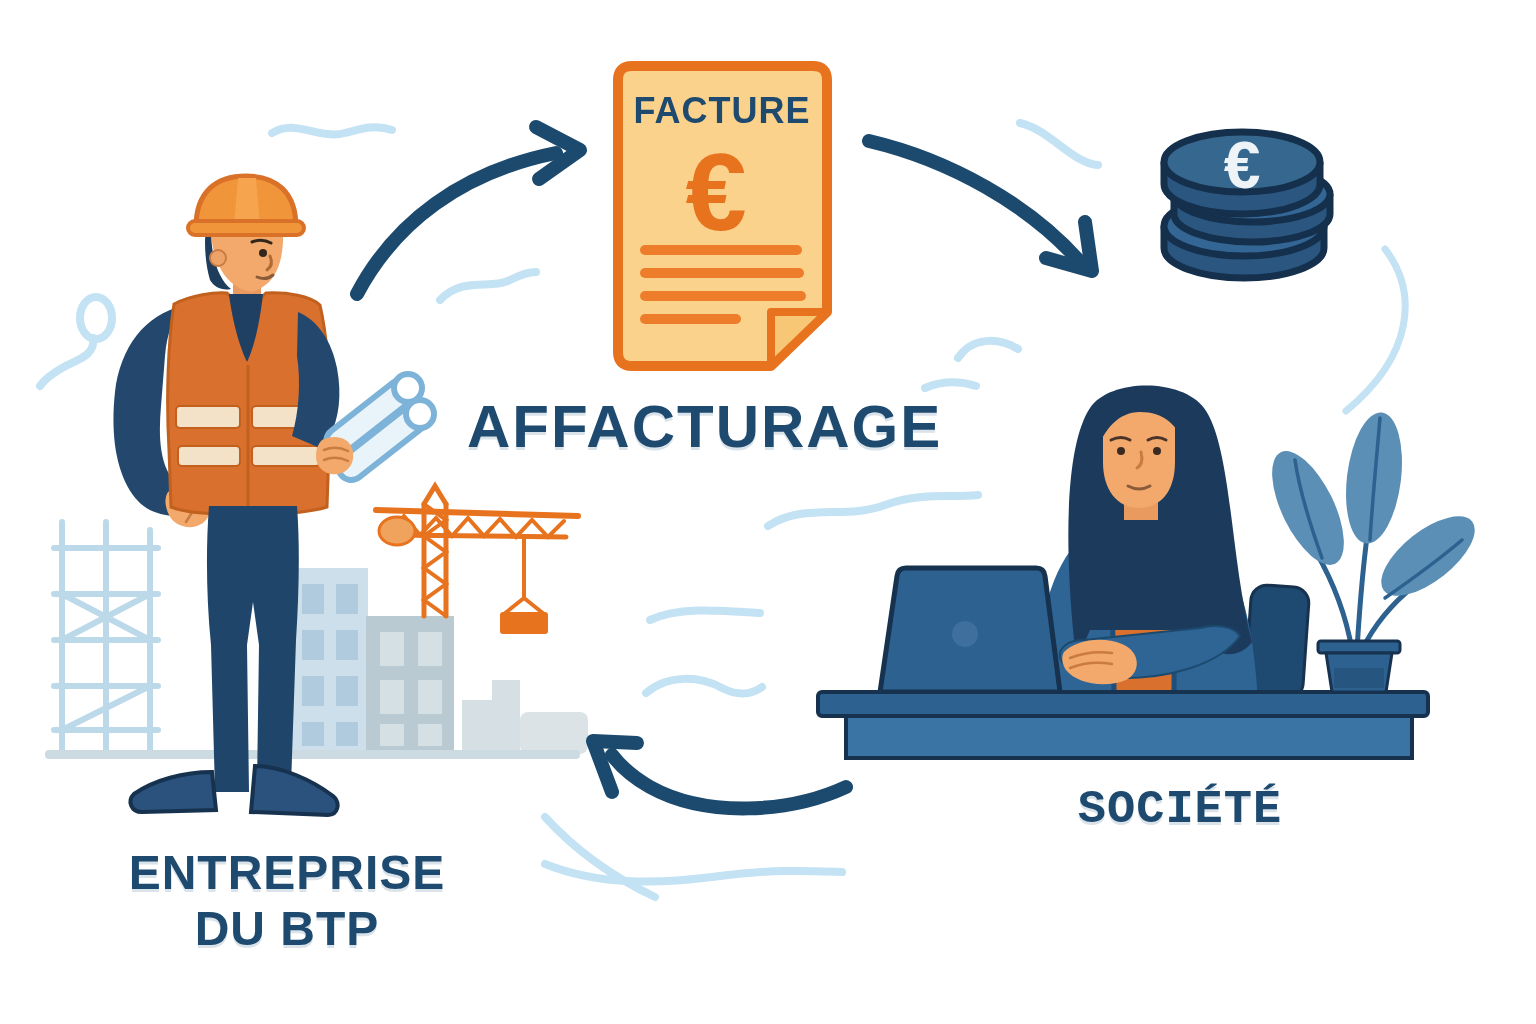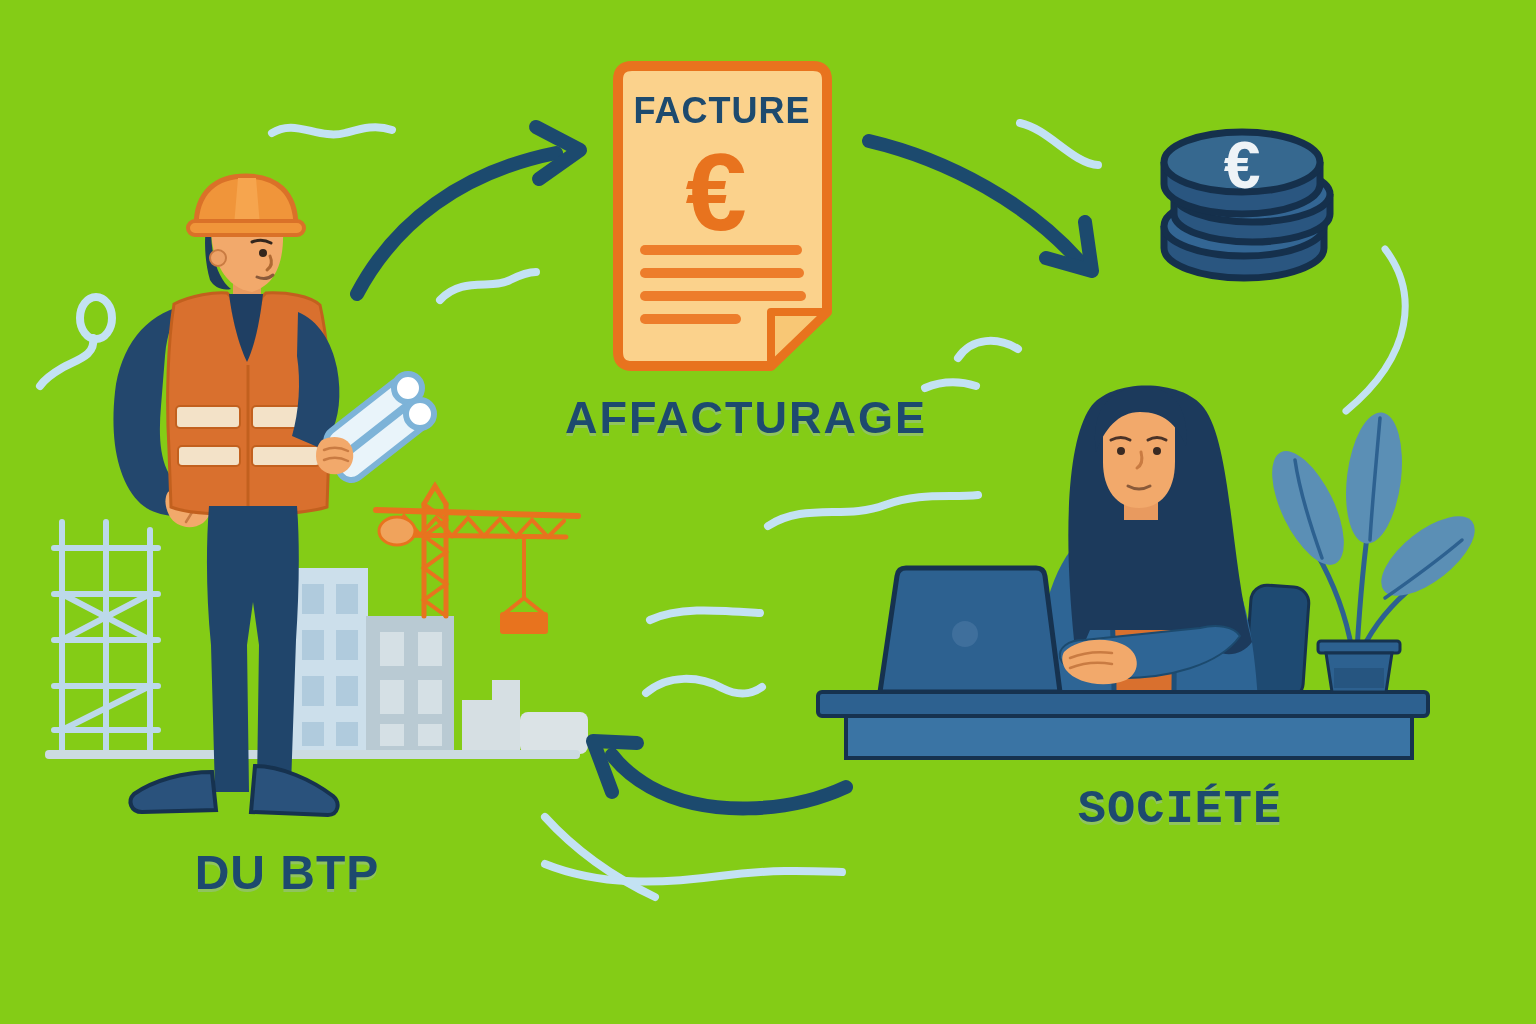--- a/index.html
+++ b/index.html
@@ -1,18 +1,18 @@
 <!DOCTYPE html>
 <html><head>
 <meta charset="utf-8">
 <style>
   html,body { margin:0; padding:0; background:#e8e8e8; }
   .canvas {
     position:relative; width:1536px; height:1024px;
-    background:#84cc16; overflow:hidden;
+    background:#ffffff; overflow:hidden;
     font-family:"Liberation Sans", sans-serif;
   }
   .canvas svg.scene { position:absolute; left:0; top:0; width:1536px; height:1024px; }
   .label {
     position:absolute; color:#1d4a6e; font-weight:800;
     text-align:center; letter-spacing:1px;
     text-shadow:0 3px 0 rgba(163,186,201,0.40);
     line-height:1.16; white-space:nowrap;
   }
   .svg-text { font-family:"Liberation Sans", sans-serif; font-weight:800; }
@@ -210,23 +210,24 @@
       <path d="M1085,222 L1092,271 L1046,258"></path>
     </g>
     <g>
       <path d="M846,787 C790,813 706,818 650,787 C636,779 622,768 612,755"></path>
       <path d="M637,743 L593,741 L612,792"></path>
     </g>
   </g>
 </svg>
 
 <div class="label" style="left:57px; top:845px; width:460px; font-size:48px;">
+  <div>ENTREPRISE</div>
   <div>DU BTP</div>
 </div>
 
-<div class="label" style="left:467px; top:392px; width:460px; font-size:45px; letter-spacing:2px;text-align:right;">AFFACTURAGE</div>
+<div class="label" style="left:467px; top:392px; width:460px; font-size:60px; letter-spacing:2px;text-align:right;">AFFACTURAGE</div>
 
 
 <div class="label" style="left:930px; top:782px; width:500px; font-size:47px; line-height:1.18;font-family:Liberation Mono, monospace;">
   <div>SOCIÉTÉ</div>
 </div>
 
 </div>
 
 </body></html>

